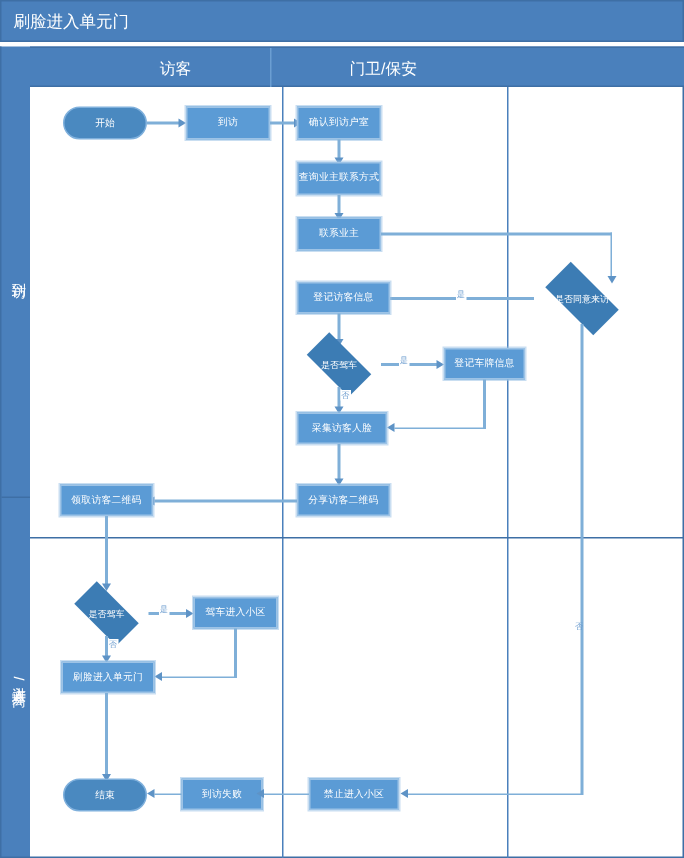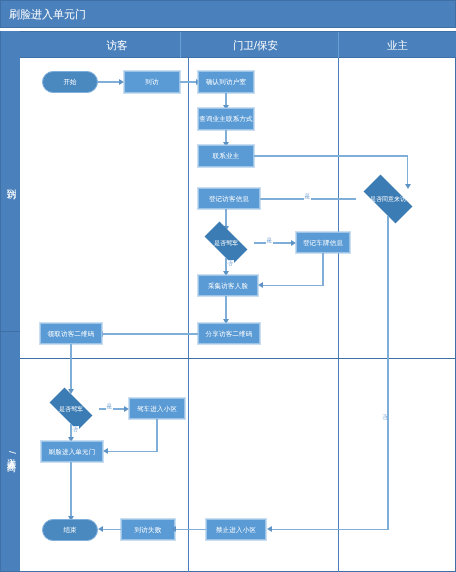--- a/index.html
+++ b/index.html
@@ -128,23 +128,20 @@
     <span>刷脸进入单元门</span>
   </div>
 
   <div class="hdrrow">
     <div class="hdrcell" style="left:13px; width:168px;text-align:center;">
       <span>访客</span>
     </div>
     <div class="hdrcell" style="left:160px; width:150px;">
       <span>门卫/保安</span>
     </div>
-    <div class="hdrcell" style="left:318px; width:118px;">
-      <span>业主</span>
-    </div>
   </div>
 
   <div class="sidebar">
     <div class="phaselbl" style="top:0px; height:300px;">
       <span>到访</span>
     </div>
     <div class="phasesplit" style="top:300px;"></div>
     <div class="phaselbl" style="top:301px; height:240px;">
       <span>进入/离开</span>
     </div>

